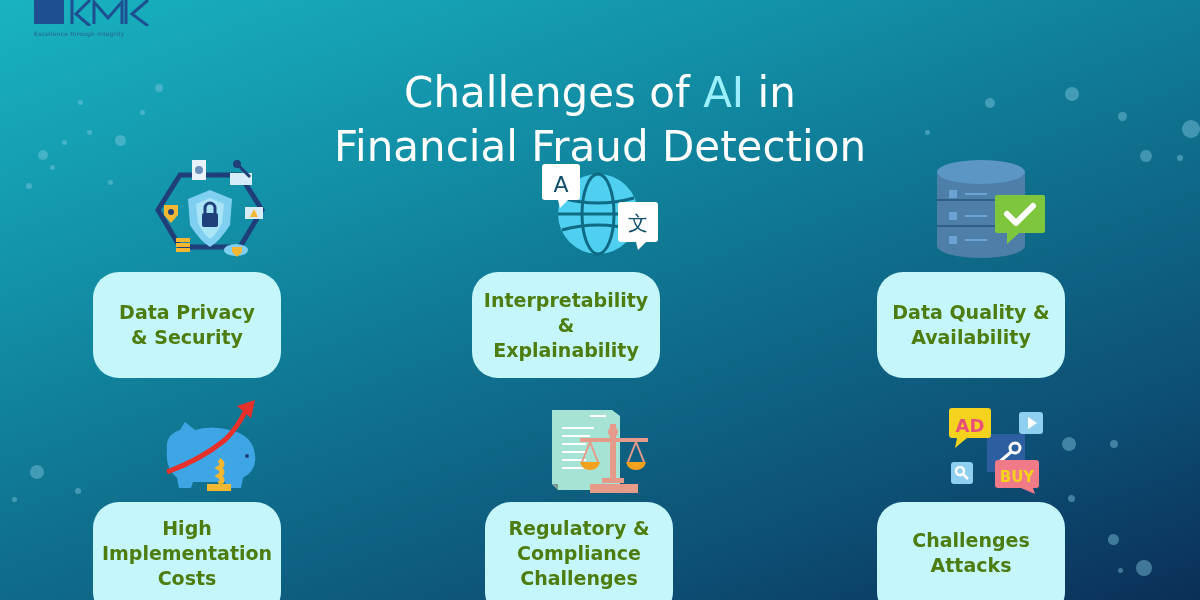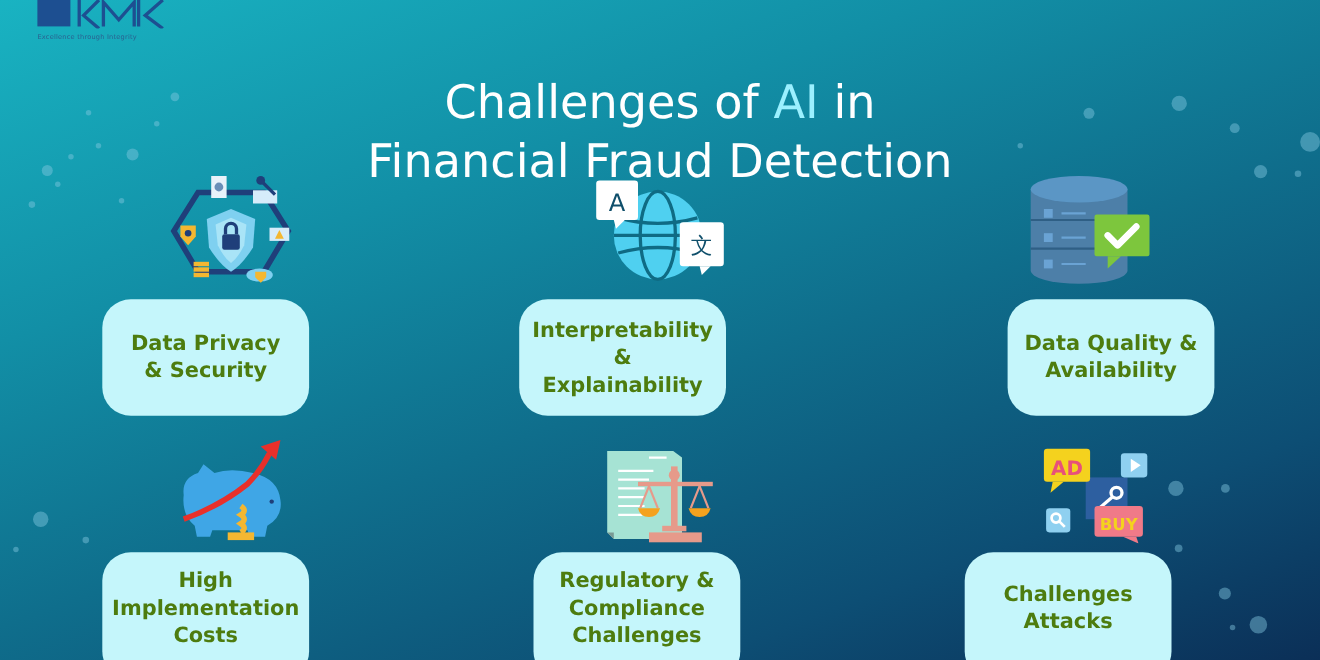--- a/index.html
+++ b/index.html
@@ -181,21 +181,21 @@
 </svg>
 
 <div class="card" style="left:93px;top:272px;height:106px">
   <span>Data Privacy
 &amp; Security</span>
 </div>
 <div class="card" style="left:472px;top:272px;height:106px">
   <span>Interpretability
 &amp; Explainability</span>
 </div>
-<div class="card" style="left:916px;top:272px;height:106px">
+<div class="card" style="left:877px;top:272px;height:106px">
   <span>Data Quality &amp;
 Availability</span>
 </div>
 <div class="card" style="left:93px;top:502px;height:116px">
   <span style="position:relative;top:-7px">High
 Implementation
 Costs</span>
 </div>
 <div class="card" style="left:485px;top:502px;height:116px">
   <span style="position:relative;top:-7px">Regulatory &amp;

